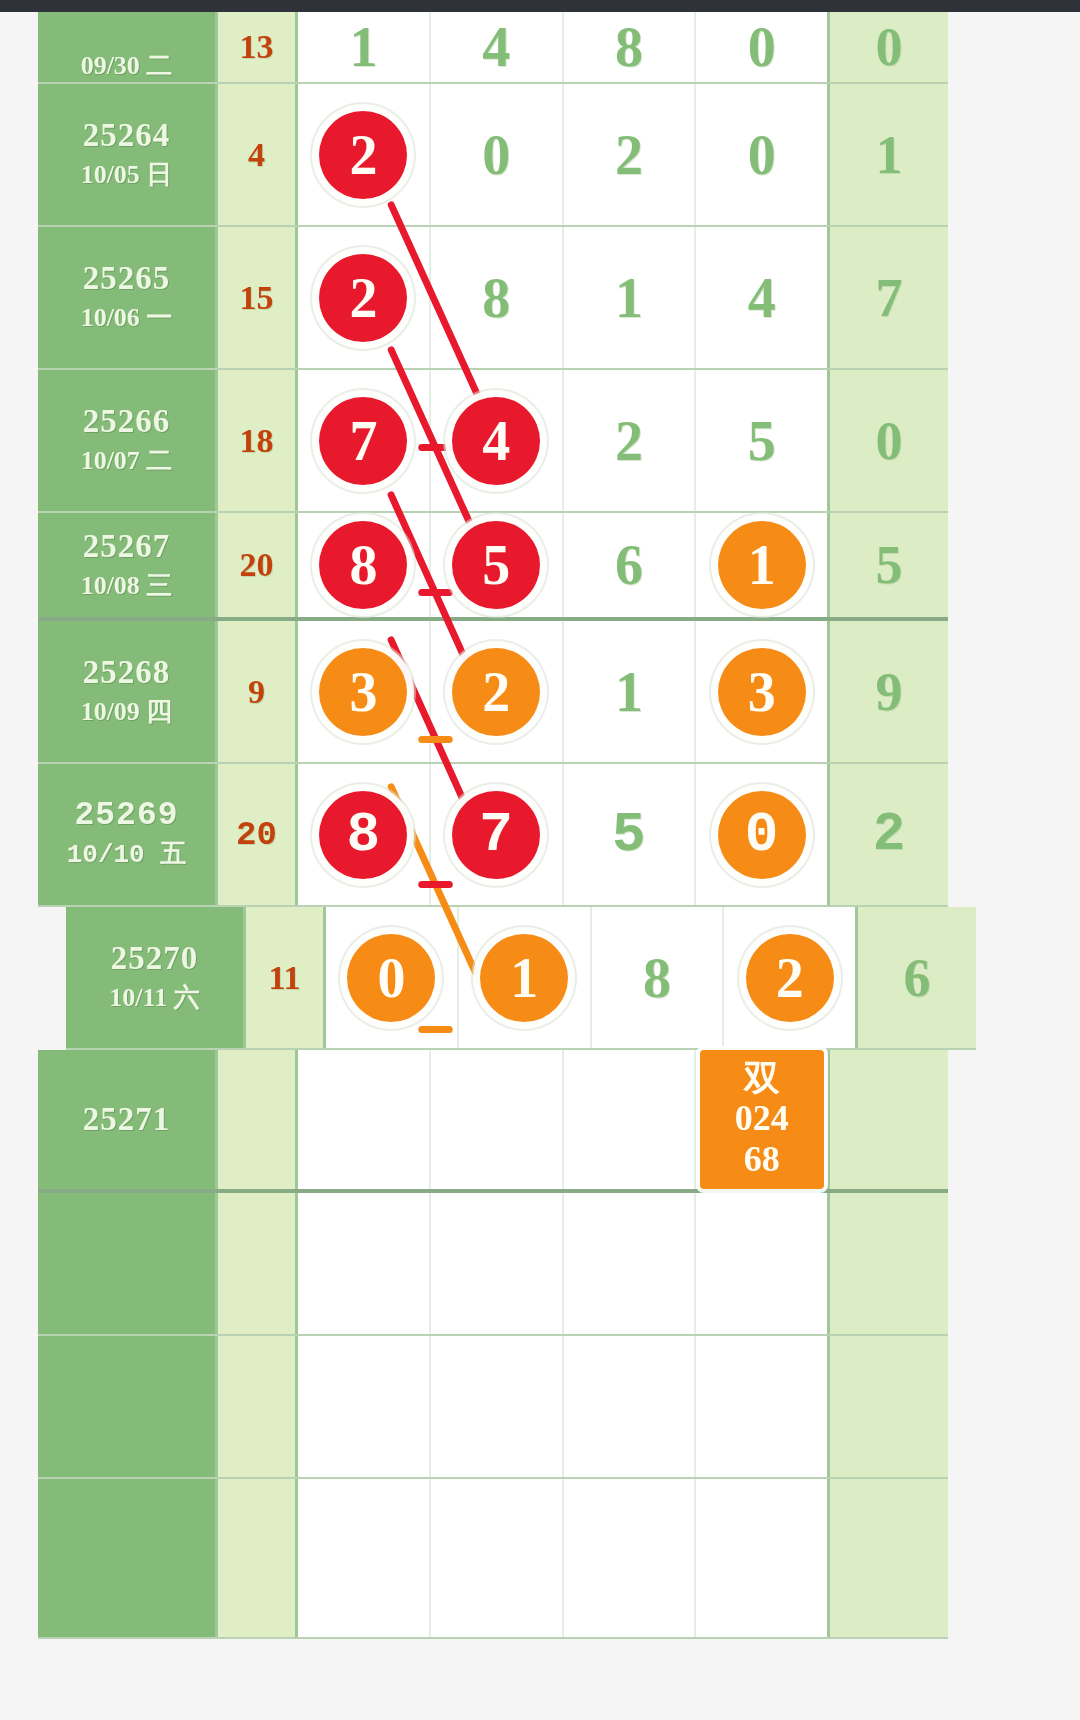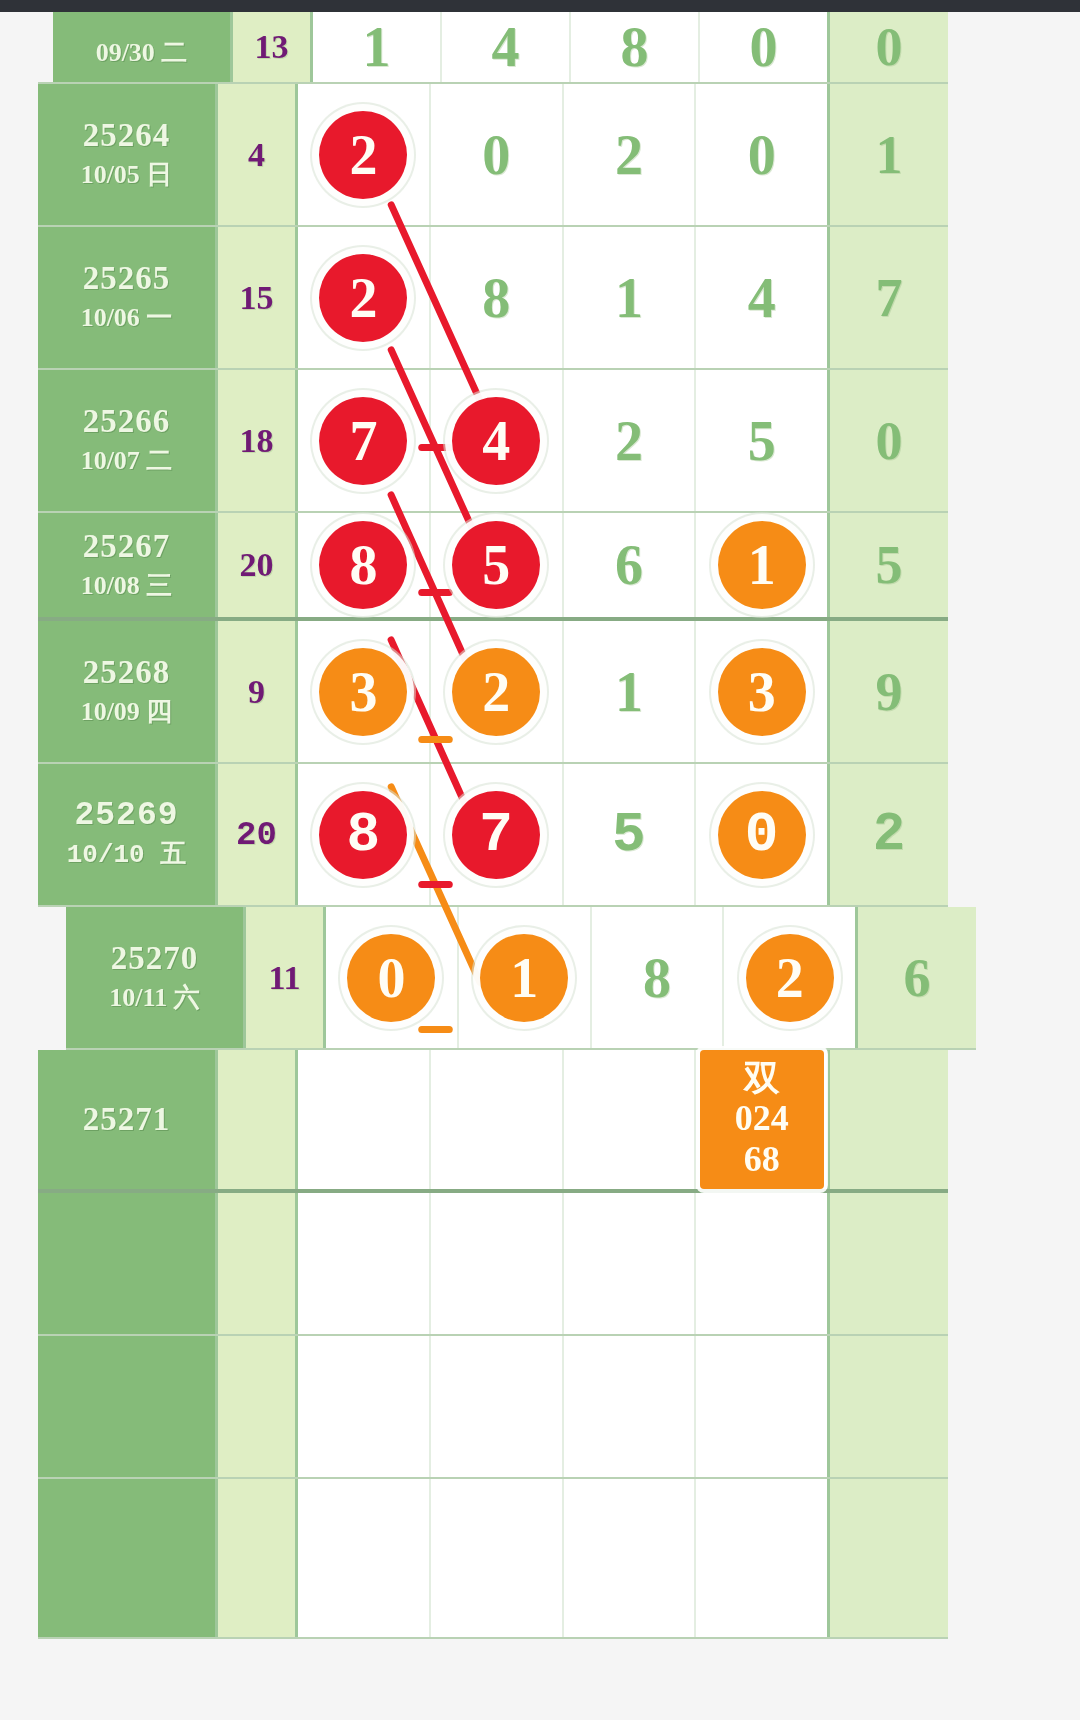--- a/index.html
+++ b/index.html
@@ -23,21 +23,21 @@
   .c-issue{width:180px;background:#85bb79;box-sizing:border-box;
     display:flex;flex-direction:column;align-items:center;justify-content:center;
     color:#eef7e3;border-right:3px solid #9ec79a;}
   .c-issue .iss{font-size:33px;font-weight:bold;letter-spacing:1px;line-height:1.15;
     text-shadow:1px 1px 0 rgba(90,140,80,.55);}
   .c-issue .dt{font-size:26px;font-weight:bold;line-height:1.25;margin-top:4px;
     text-shadow:1px 1px 0 rgba(90,140,80,.55);}
 
   .c-sum{width:80px;background:#dfeec4;box-sizing:border-box;
     display:flex;align-items:center;justify-content:center;
-    color:#701a75;font-size:34px;font-weight:bold;
+    color:#c2410c;font-size:34px;font-weight:bold;
     border-right:3px solid #9ec79a;text-shadow:1px 1px 0 rgba(140,180,120,.35);}
 
   .c-nums{flex:1;display:flex;background:#ffffff;border-right:3px solid #9ec79a;}
   .cell{flex:1;position:relative;display:flex;align-items:center;justify-content:center;
     border-right:2px solid #e4eee2;box-sizing:border-box;}
   .cell:last-child{border-right:none;}
 
   .c-tail{width:118px;background:#dcedc6;box-sizing:border-box;
     display:flex;align-items:center;justify-content:center;
     color:#84bd77;font-size:54px;font-weight:bold;
@@ -80,21 +80,21 @@
         <line x1="353.1024655712429" y1="482.913839899642" x2="441.8975344287571" y2="680.0861601003579" stroke="#e8192c" stroke-width="7" stroke-linecap="round"></line>
         <line x1="383.75" y1="580.5" x2="411.25" y2="580.5" stroke="#e8192c" stroke-width="7" stroke-linecap="round"></line>
         <line x1="353.1024655712429" y1="627.9138398996421" x2="441.8975344287571" y2="825.0861601003579" stroke="#e8192c" stroke-width="7" stroke-linecap="round"></line>
         <line x1="383.75" y1="727.5" x2="411.25" y2="727.5" stroke="#f68c16" stroke-width="7" stroke-linecap="round"></line>
         <line x1="353.2246807487935" y1="774.8586115372632" x2="441.7753192512065" y2="970.1413884627368" stroke="#f68c16" stroke-width="7" stroke-linecap="round"></line>
         <line x1="383.75" y1="872.5" x2="411.25" y2="872.5" stroke="#e8192c" stroke-width="7" stroke-linecap="round"></line>
         <line x1="383.75" y1="1017.5" x2="411.25" y2="1017.5" stroke="#f68c16" stroke-width="7" stroke-linecap="round"></line>
       </svg>
     <div id="rows-host">
         <div class="row thin" style="height: 72px;">
-          <div class="c-issue" style="justify-content: center; padding-top: 8px; margin-left: 15px;">
+          <div class="c-issue" style="justify-content: flex-end; padding-top: 8px;">
             <div class="dt">09/30 二</div>
           </div>
           <div class="c-sum">13</div>
           <div class="c-nums">
             <div class="cell">
               <div class="plain">1</div>
             </div>
             <div class="cell">
               <div class="plain">4</div>
             </div>

